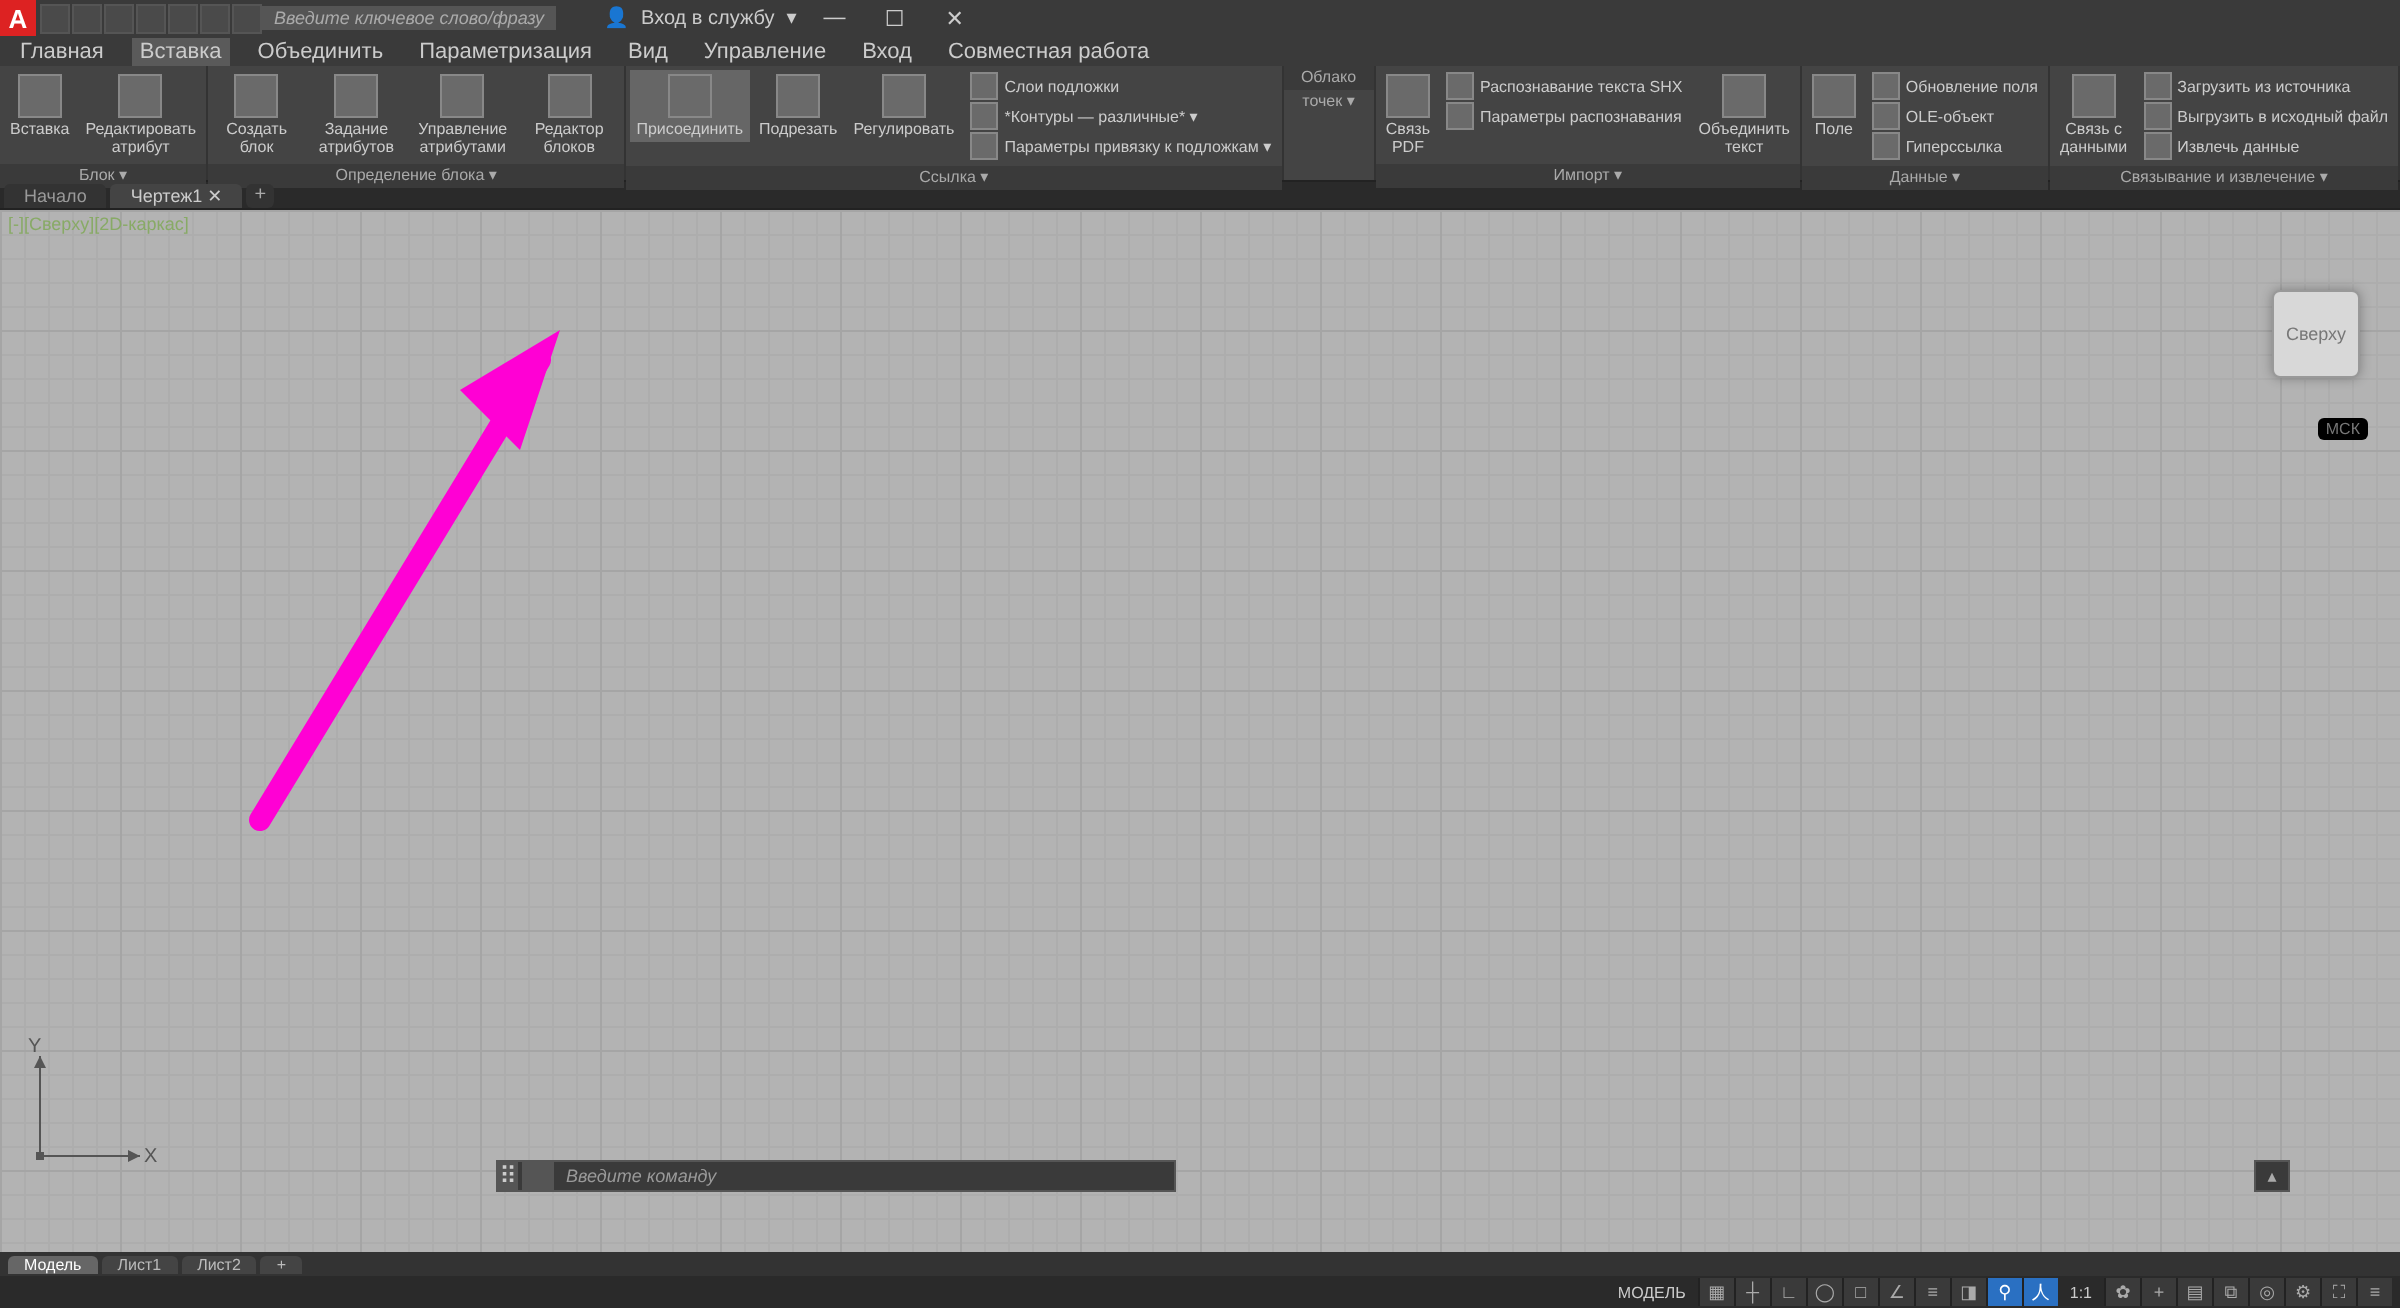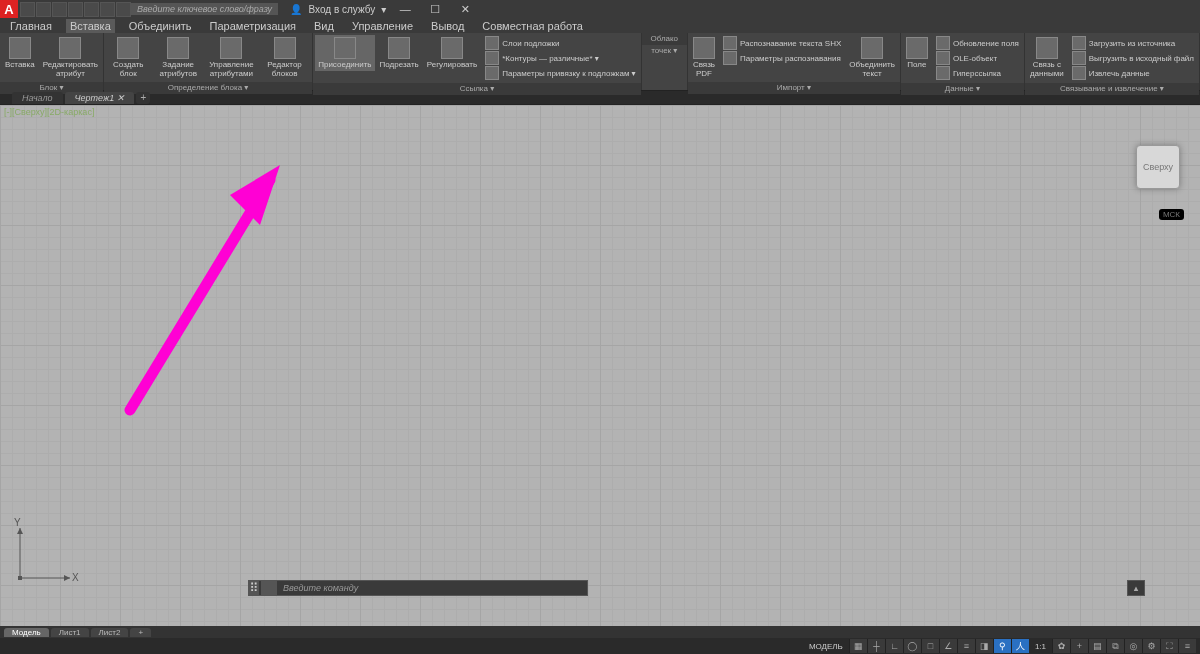--- a/index.html
+++ b/index.html
@@ -2,40 +2,40 @@
 <html><head>
 <meta charset="utf-8">
 <style>
   * { margin: 0; padding: 0; box-sizing: border-box; font-family: "Segoe UI", Tahoma, sans-serif; font-size: 10px; }
   body { width: 1200px; height: 654px; background: #333; overflow: hidden; position: relative; }
   .titlebar { height: 18px; background: #3a3a3a; display: flex; align-items: center; }
   .logo { width: 18px; height: 18px; background: #d22; color: #fff; font-weight: bold; font-size: 13px; display: flex; align-items: center; justify-content: center; }
   .qat { display: flex; gap: 1px; margin-left: 2px; }
   .qat-btn { width: 15px; height: 15px; background: #4a4a4a; border: 1px solid #555; }
   .title { flex: 1; text-align: center; color: #ccc; font-size: 10px; }
-  .help-box { padding: 1px 6px; background: #555; color: #aaa; font-style: italic; font-size: 9px; margin-right: 12px; }
+  .help-box { padding: 1px 6px; background: #555; color: #aaa; font-style: italic; font-size: 9px; margin-right: 24px; }
   .login-area { color: #ccc; font-size: 9px; display: flex; align-items: center; gap: 6px; margin-right: 4px; }
   .win-controls { display: flex; }
   .win-btn { width: 30px; height: 18px; display: flex; align-items: center; justify-content: center; color: #ccc; font-size: 11px; }
   .menubar { height: 15px; background: #3a3a3a; display: flex; align-items: center; padding-left: 6px; gap: 10px; }
   .menu-item { color: #ccc; font-size: 11px; padding: 1px 4px; }
   .menu-item.active { background: #5a5a5a; }
   .ribbon { height: 58px; background: #444; display: flex; border-bottom: 1px solid #222; }
   .panel { border-right: 1px solid #333; display: flex; flex-direction: column; }
   .panel-body { flex: 1; display: flex; align-items: flex-start; padding: 2px; gap: 2px; }
   .panel-title { height: 12px; background: #3a3a3a; color: #aaa; font-size: 8px; text-align: center; line-height: 12px; }
   .rbtn { display: flex; flex-direction: column; align-items: center; gap: 1px; padding: 2px 3px; cursor: pointer; }
   .rbtn.highlight { background: #666; }
   .rico { width: 22px; height: 22px; background: #6a6a6a; border: 1px solid #888; }
   .rico.sm { width: 14px; height: 14px; }
   .rlabel { color: #ccc; font-size: 8px; text-align: center; line-height: 9px; max-width: 58px; }
   .rcol { display: flex; flex-direction: column; gap: 1px; padding: 1px; }
   .rrow { display: flex; align-items: center; gap: 3px; padding: 0 2px; cursor: pointer; }
   .rrow .rlabel { max-width: 150px; text-align: left; white-space: nowrap; }
-  .filetabs { height: 14px; background: #2a2a2a; display: flex; align-items: flex-end; padding-left: 12px; gap: 2px; border-bottom: 1px solid #222; font-style: italic; }
+  .filetabs { height: 14px; background: #2a2a2a; display: flex; align-items: flex-end; padding-left: 2px; gap: 2px; border-bottom: 1px solid #222; }
   .filetab { padding: 1px 10px; background: #333; color: #999; font-size: 9px; border-top-left-radius: 3px; border-top-right-radius: 3px; }
   .filetab.active { background: #444; color: #ccc; }
   .tab-plus { width: 14px; height: 12px; background: #333; color: #aaa; text-align: center; line-height: 12px; font-size: 10px; border-radius: 3px; }
   .canvas-wrap { position: absolute; top: 105px; left: 0; right: 0; bottom: 28px; background: #b3b3b3; overflow: hidden; }
   .canvas-grid { position: absolute; inset: 0;
     background-image: linear-gradient(#a5a5a5 1px, transparent 1px), linear-gradient(90deg, #a5a5a5 1px, transparent 1px),
                       linear-gradient(#adadad 1px, transparent 1px), linear-gradient(90deg, #adadad 1px, transparent 1px);
     background-size: 60px 60px, 60px 60px, 12px 12px, 12px 12px;
   }
   .view-label { position: absolute; top: 2px; left: 4px; color: #8a6; font-size: 9px; }
@@ -85,21 +85,21 @@
   </div>
 </div>
 
 <div class="menubar" id="menubar">
     <div class="menu-item">Главная</div>
     <div class="menu-item active">Вставка</div>
     <div class="menu-item">Объединить</div>
     <div class="menu-item">Параметризация</div>
     <div class="menu-item">Вид</div>
     <div class="menu-item">Управление</div>
-    <div class="menu-item">Вывод</div>
+    <div class="menu-item">Вход</div>
     <div class="menu-item">Совместная работа</div>
   </div>
 
 <div class="ribbon" id="ribbon">
     <div class="panel">
       <div class="panel-body">
         <div class="rbtn">
           <div class="rico"></div>
           <div class="rlabel">Вставка</div>
         </div>

